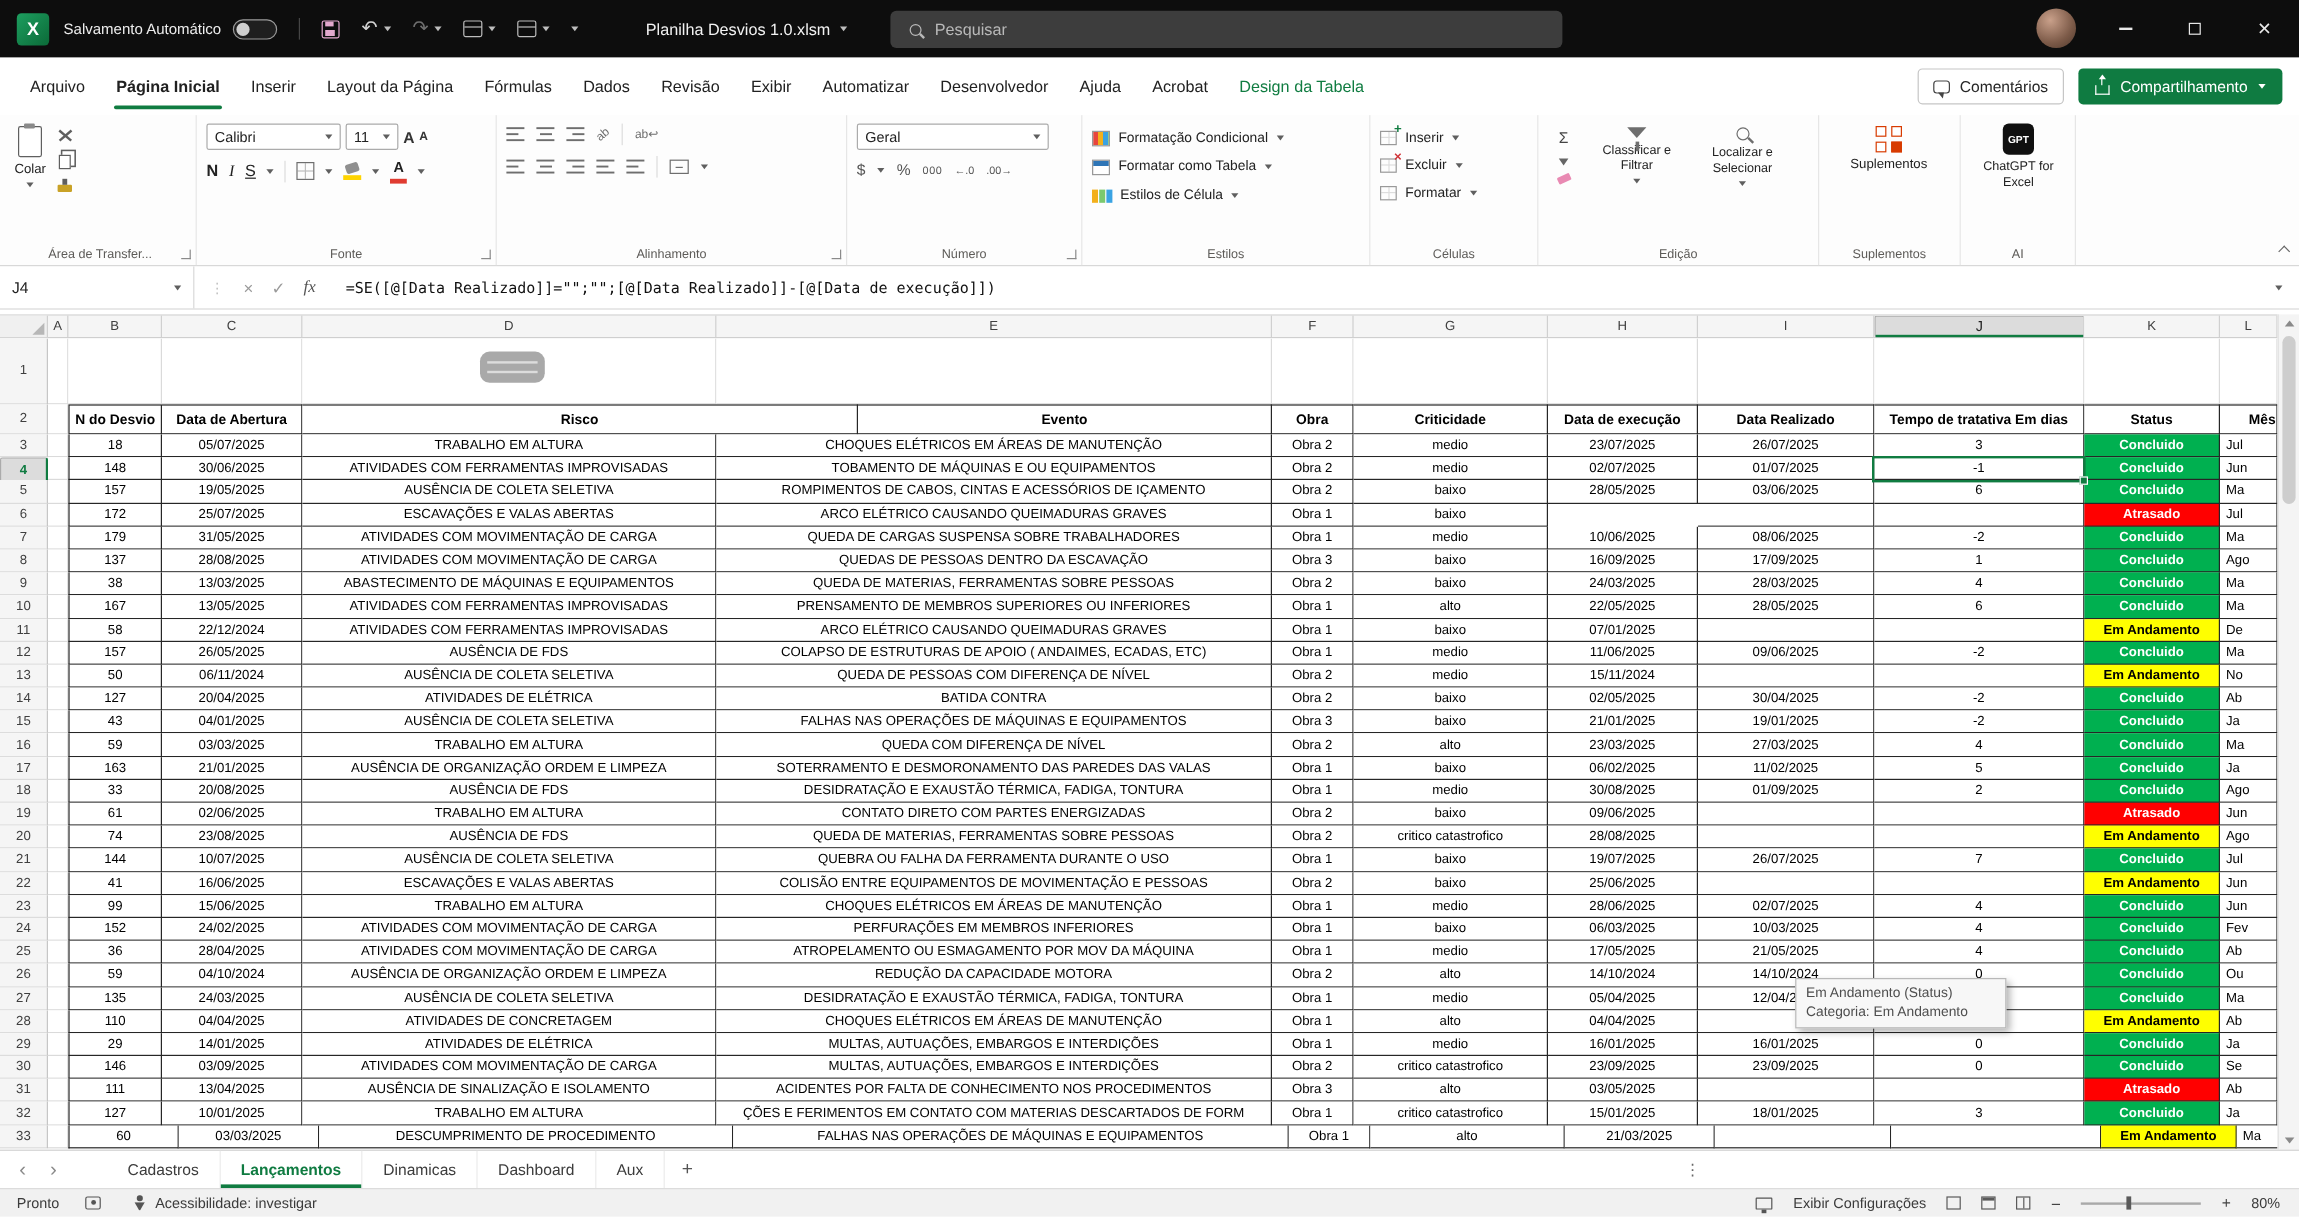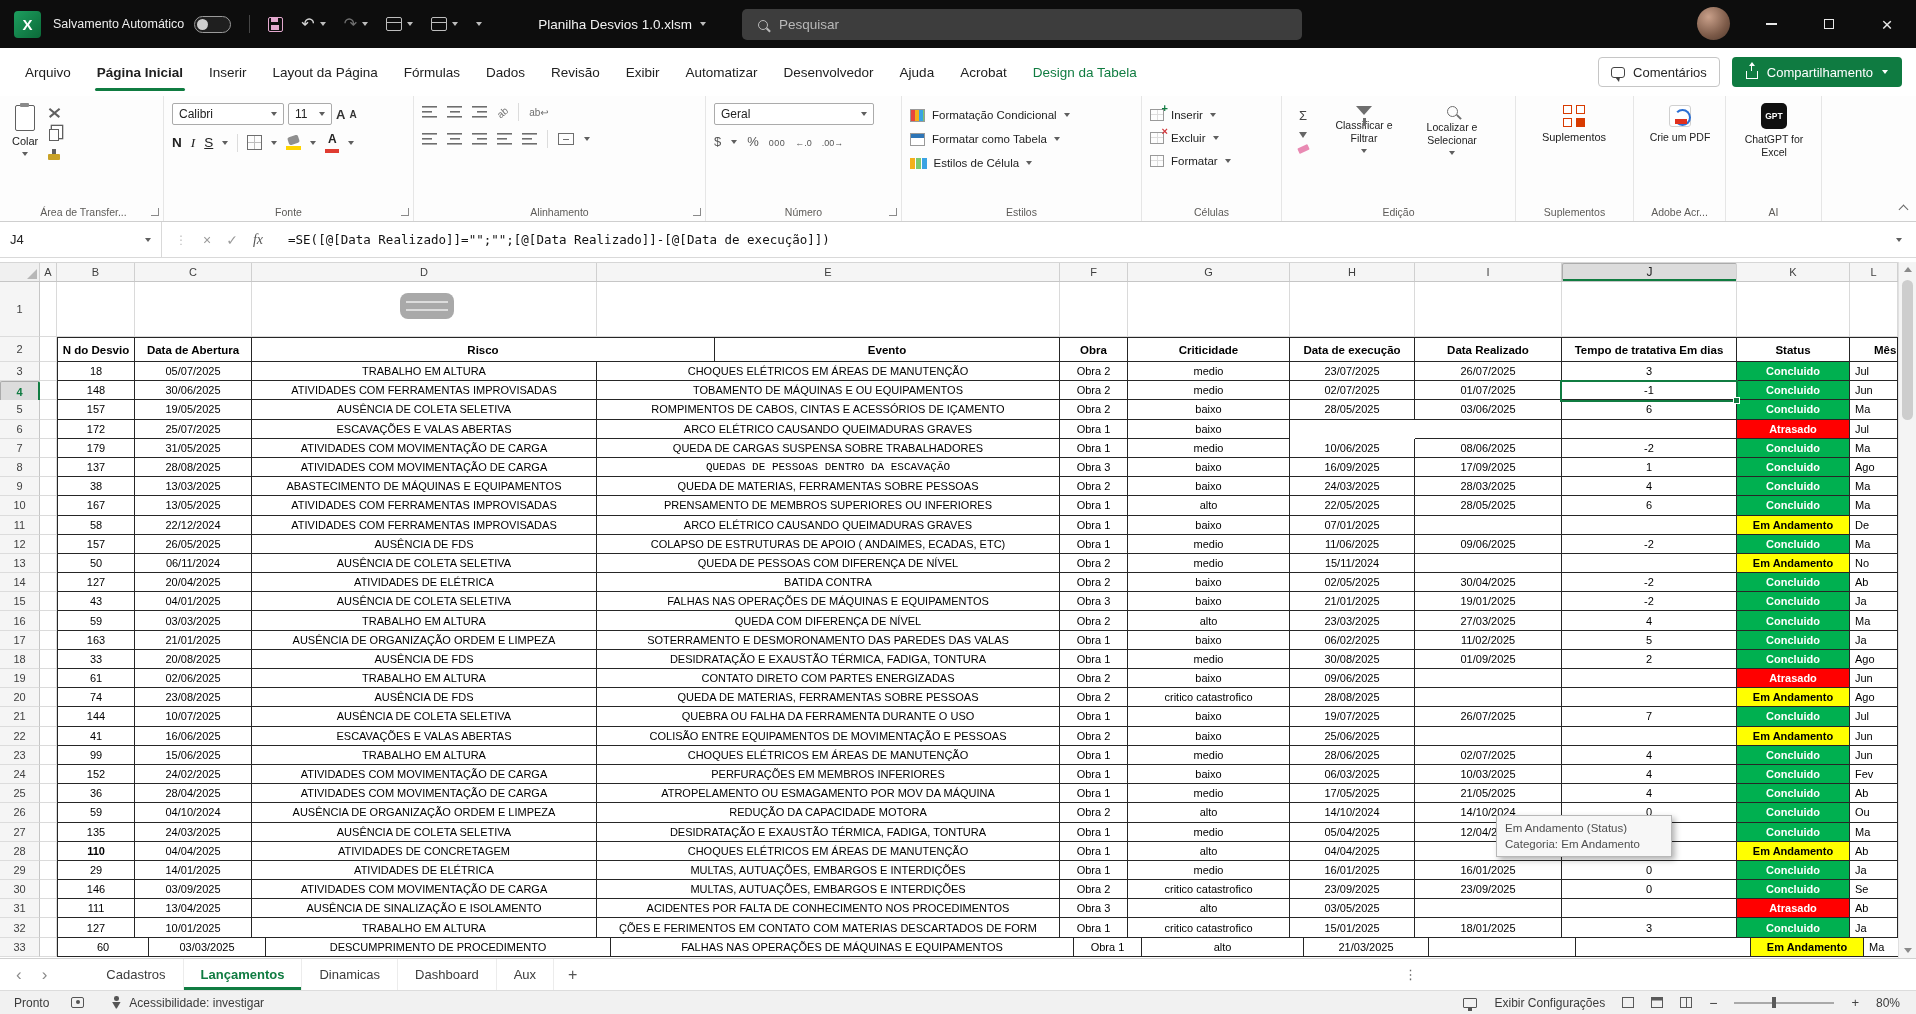--- a/index.html
+++ b/index.html
@@ -450,27 +450,20 @@
             <i></i>
             <i></i>
             <i></i>
           </span>
         <span>Suplementos</span>
       </div>
       <span class="lbl">Suplementos</span>
     </div>
 
 
-    <div class="rg g-pdf">
-      <div class="bb" style="width:76px">
-        <span class="pdfi"></span>
-        <span class="lbl2">Crie um PDF</span>
-      </div>
-      <span class="lbl">Adobe Acr...</span>
-    </div>
 
     <div class="rg g-ai">
       <div class="bb" style="width:80px">
         <span class="gpt"></span>
         <span class="lbl2">ChatGPT for Excel</span>
       </div>
       <span class="lbl">AI</span>
     </div>
 
     <span class="clps"></span>
@@ -613,21 +606,21 @@
         <div class="tc" style="width: 175px;">-2</div>
         <div class="tc st-g" style="width: 113px;">Concluido</div>
         <div class="tc mes" style="width: 48px;">Ma</div>
       </div>
       <div class="grow" style="height: 19.2px;">
         <div class="gut" style="width: 40px;">8</div>
         <div class="ec" style="width: 17px;"></div>
         <div class="tc tfirst" style="width: 78px;">137</div>
         <div class="tc" style="width: 117px;">28/08/2025</div>
         <div class="tc" style="width: 345px;">ATIVIDADES COM MOVIMENTAÇÃO DE CARGA</div>
-        <div class="tc" style="width: 463px; font-family: Liberation Mono, monospace;">QUEDAS DE PESSOAS DENTRO DA ESCAVAÇÃO</div>
+        <div class="tc" style="width: 463px;">QUEDAS DE PESSOAS DENTRO DA ESCAVAÇÃO</div>
         <div class="tc" style="width: 68px;">Obra 3</div>
         <div class="tc" style="width: 162px;">baixo</div>
         <div class="tc" style="width: 125px;">16/09/2025</div>
         <div class="tc" style="width: 147px;">17/09/2025</div>
         <div class="tc" style="width: 175px;">1</div>
         <div class="tc st-g" style="width: 113px;">Concluido</div>
         <div class="tc mes" style="width: 48px;">Ago</div>
       </div>
       <div class="grow" style="height: 19.2px;">
         <div class="gut" style="width: 40px;">9</div>
@@ -910,21 +903,21 @@
         <div class="tc" style="width: 162px;">medio</div>
         <div class="tc" style="width: 125px;">05/04/2025</div>
         <div class="tc" style="width: 147px;">12/04/2025</div>
         <div class="tc" style="width: 175px;"></div>
         <div class="tc st-g" style="width: 113px;">Concluido</div>
         <div class="tc mes" style="width: 48px;">Ma</div>
       </div>
       <div class="grow" style="height: 19.2px;">
         <div class="gut" style="width: 40px;">28</div>
         <div class="ec" style="width: 17px;"></div>
-        <div class="tc tfirst" style="width: 78px; font-weight: bold;">110</div>
+        <div class="tc tfirst" style="width: 78px;">110</div>
         <div class="tc" style="width: 117px;">04/04/2025</div>
         <div class="tc" style="width: 345px;">ATIVIDADES DE CONCRETAGEM</div>
         <div class="tc" style="width: 463px;">CHOQUES ELÉTRICOS EM ÁREAS DE MANUTENÇÃO</div>
         <div class="tc" style="width: 68px;">Obra 1</div>
         <div class="tc" style="width: 162px;">alto</div>
         <div class="tc" style="width: 125px;">04/04/2025</div>
         <div class="tc" style="width: 147px;"></div>
         <div class="tc" style="width: 175px;"></div>
         <div class="tc st-y" style="width: 113px;">Em Andamento</div>
         <div class="tc mes" style="width: 48px;">Ab</div>

